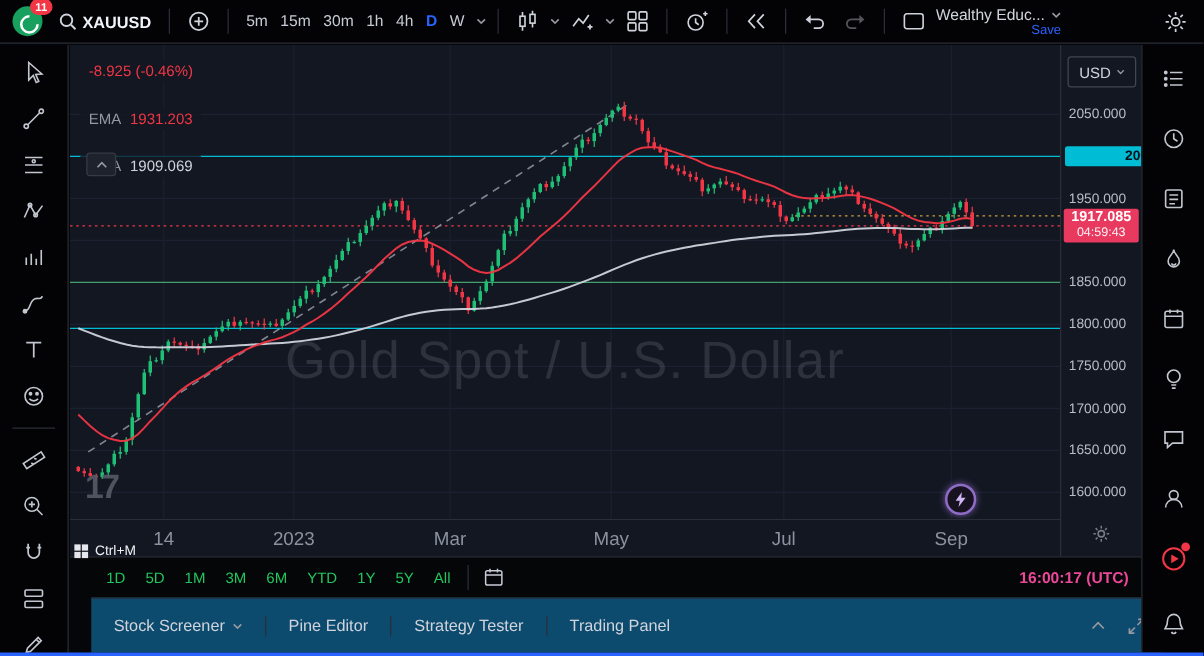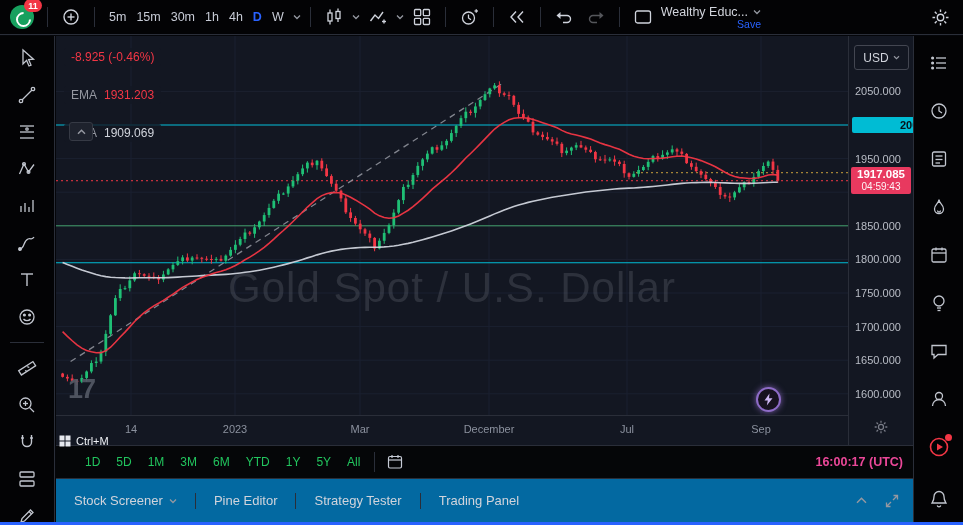--- a/index.html
+++ b/index.html
@@ -49,29 +49,29 @@
   .usd-box{position:absolute;left:5px;top:9px;width:53px;height:23px;border:1px solid #434651;border-radius:3px;
            display:flex;align-items:center;justify-content:center;gap:4px;font-size:12px;color:#d1d4dc;background:#131722;}
   .plabel{position:absolute;left:6px;font-size:11px;color:#b9bdc6;line-height:16px;}
   .phl{background:#00bcd4;color:#06121a;font-weight:700;padding:0 4px;border-radius:2px;left:3px;}
   .pbadge{position:absolute;left:2px;width:60px;border-radius:2px;color:#fff;text-align:center;padding:1px 0;}
   .pbadge .pp{font-size:11.5px;font-weight:700;line-height:13px;}
   .pbadge .cd{font-size:10px;line-height:12px;opacity:.95;}
   .scale-gear{position:absolute;left:24px;top:383px;}
   
   .taxis{position:absolute;left:56px;top:415px;width:792px;height:30px;background:#131722;border-top:1px solid #2a2e39;box-sizing:border-box;}
-  .tlabel{position:absolute;top:7px;transform:translateX(-50%);font-size:11px;color:#8b919e;text-align:center;}
+  .tlabel{position:absolute;top:7px;transform:translateX(-50%);font-size:15px;color:#8b919e;text-align:center;}
   
   .rangerow{position:absolute;left:56px;top:445px;width:857px;height:33px;background:#050608;border-top:1px solid #2a2e39;
             display:flex;align-items:center;padding:0 10px;box-sizing:border-box;gap:2px;}
   .rng{font-size:12px;color:#22c55e;padding:3px 7px;border-radius:3px;flex:none;}
   .clock{margin-left:auto;font-size:12.5px;font-weight:700;color:#ec4899;text-align:center;}
   .hint{position:absolute;left:3px;top:-11px;display:flex;align-items:center;gap:5px;font-size:11px;color:#eef0f4;z-index:5;}
   
-  .footer{position:absolute;left:56px;top:478px;width:857px;height:44px;background:#0369a1;border-top:1px solid #2a2e39;
+  .footer{position:absolute;left:73px;top:478px;width:857px;height:44px;background:#0c4a6e;border-top:1px solid #2a2e39;
           display:flex;align-items:center;padding:0 14px;box-sizing:border-box;}
   .ftab{display:flex;align-items:center;gap:6px;font-size:13px;color:#d1d4dc;padding:0 4px;height:100%;}
   .tsep{width:1px;height:16px;background:#2a2e39;margin:0 14px;}
   .f-icons{margin-left:auto;display:flex;gap:18px;align-items:center;}
   
   .sidebar{position:absolute;left:913px;top:36px;width:50px;height:486px;background:#030305;border-left:1px solid #2a2e39;
            display:flex;flex-direction:column;align-items:center;padding-top:14px;gap:22px;box-sizing:border-box;}
   .sb-btn{width:28px;height:26px;display:flex;align-items:center;justify-content:center;border-radius:4px;position:relative;flex:none;}
   .sb-bell{margin-top:auto;margin-bottom:10px;}
   .reddot{position:absolute;right:1px;top:0;width:7px;height:7px;border-radius:50%;background:#f23645;}
@@ -80,20 +80,29 @@
 </style>
 </head>
 <body>
 
 <div id="app" data-interactable="false">
 
   <div class="topbar" data-interactable="false">
     <div class="logo-wrap" data-interactable="true">
       <div class="logo" data-interactable="false"></div>
       <div class="logo-badge" data-interactable="false">11</div>
+    </div>
+    <div class="tb-btn" data-interactable="true">
+      <span data-interactable="false">
+        <svg width="15" height="15" viewBox="0 0 15 15">
+            <circle cx="6.2" cy="6.2" r="4.6" fill="none" stroke="#cfd3dc" stroke-width="1.5"></circle>
+            <line x1="9.8" y1="9.8" x2="13.4" y2="13.4" stroke="#cfd3dc" stroke-width="1.5"></line>
+          </svg>
+      </span>
+      <span class="sym" data-interactable="false">XAUUSD</span>
     </div>
     <div class="vsep"></div>
     <div class="tb-btn" data-interactable="true">
       <span data-interactable="false">
         <svg width="18" height="18" viewBox="0 0 18 18">
             <circle cx="9" cy="9" r="7" fill="none" stroke="#cfd3dc" stroke-width="1.4"></circle>
             <line x1="9" y1="5.5" x2="9" y2="12.5" stroke="#cfd3dc" stroke-width="1.4"></line>
             <line x1="5.5" y1="9" x2="12.5" y2="9" stroke="#cfd3dc" stroke-width="1.4"></line>
           </svg>
       </span>
@@ -698,21 +707,21 @@
         <circle cx="9.5" cy="9.5" r="3"></circle>
         <path d="M9.5 2 v2.4 M9.5 14.6 v2.4 M2 9.5 h2.4 M14.6 9.5 h2.4 M4.2 4.2 l1.7 1.7 M13.1 13.1 l1.7 1.7 M14.8 4.2 l-1.7 1.7 M6 13.1 l-1.8 1.7"></path>
       </svg>
     </div>
   </div>
 
   <div class="taxis" id="taxis" data-interactable="true">
       <span class="tlabel" data-interactable="false" style="left: 75px;">14</span>
       <span class="tlabel" data-interactable="false" style="left: 179px;">2023</span>
       <span class="tlabel" data-interactable="false" style="left: 304px;">Mar</span>
-      <span class="tlabel" data-interactable="false" style="left: 433px;">December</span>
+      <span class="tlabel" data-interactable="false" style="left: 433px;">May</span>
       <span class="tlabel" data-interactable="false" style="left: 571px;">Jul</span>
       <span class="tlabel" data-interactable="false" style="left: 705px;">Sep</span>
     </div>
 
   <div class="rangerow" data-interactable="false">
     <div class="hint" data-interactable="false">
       <span data-interactable="false">
         <svg width="12" height="12" viewBox="0 0 12 12" fill="#e6e8ee">
             <rect x="0.5" y="0.5" width="5" height="5"></rect>
             <rect x="6.5" y="0.5" width="5" height="5"></rect>

